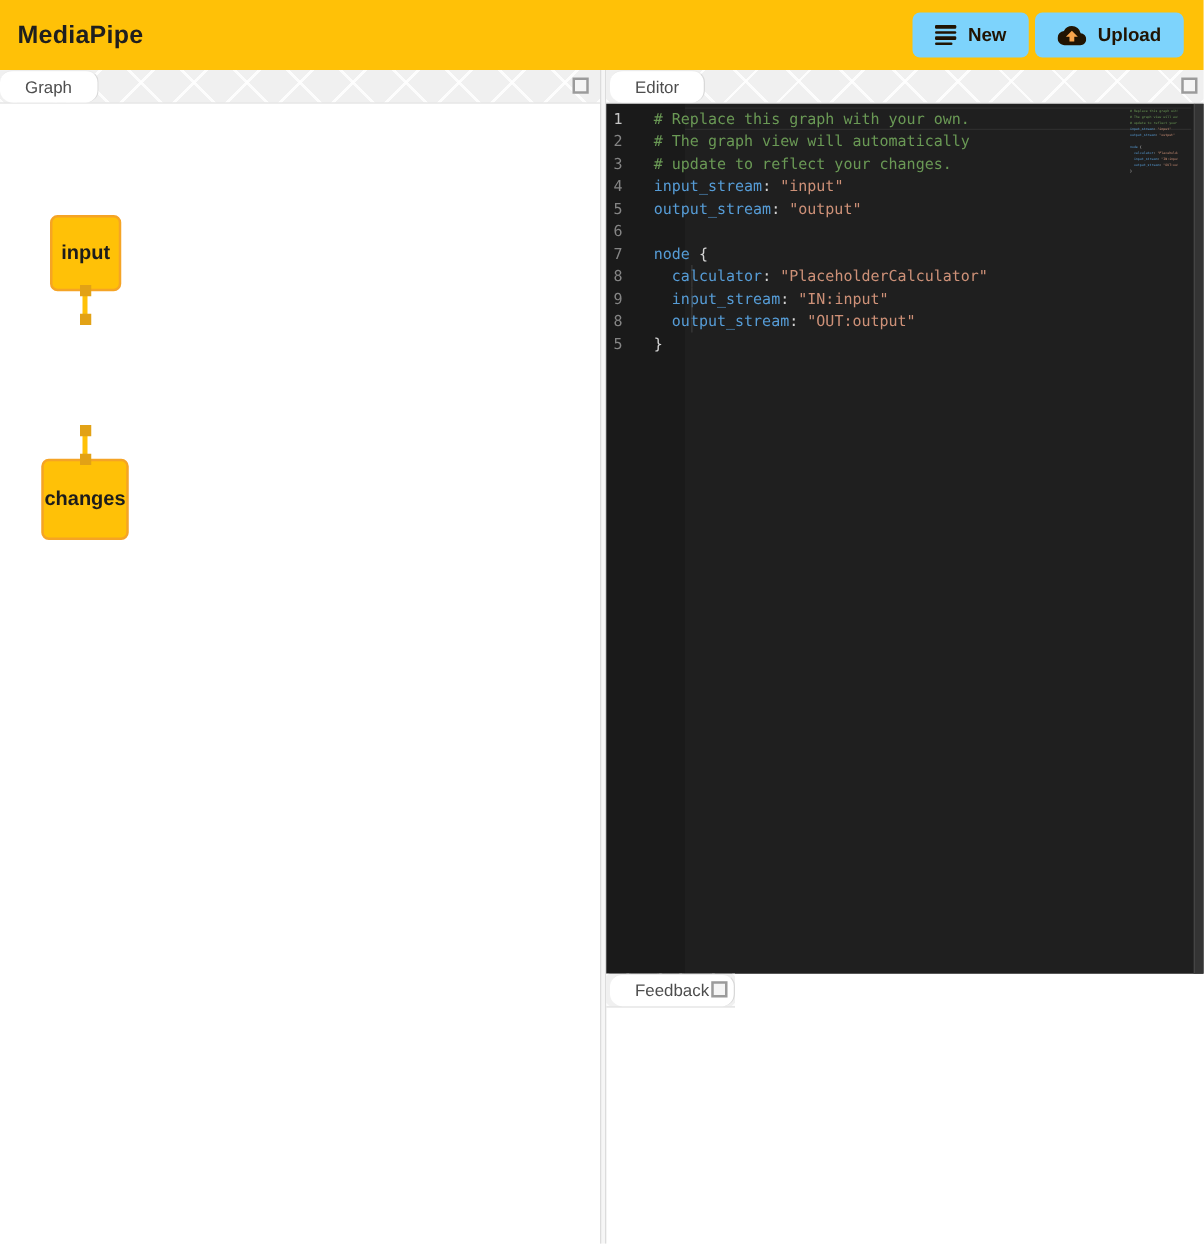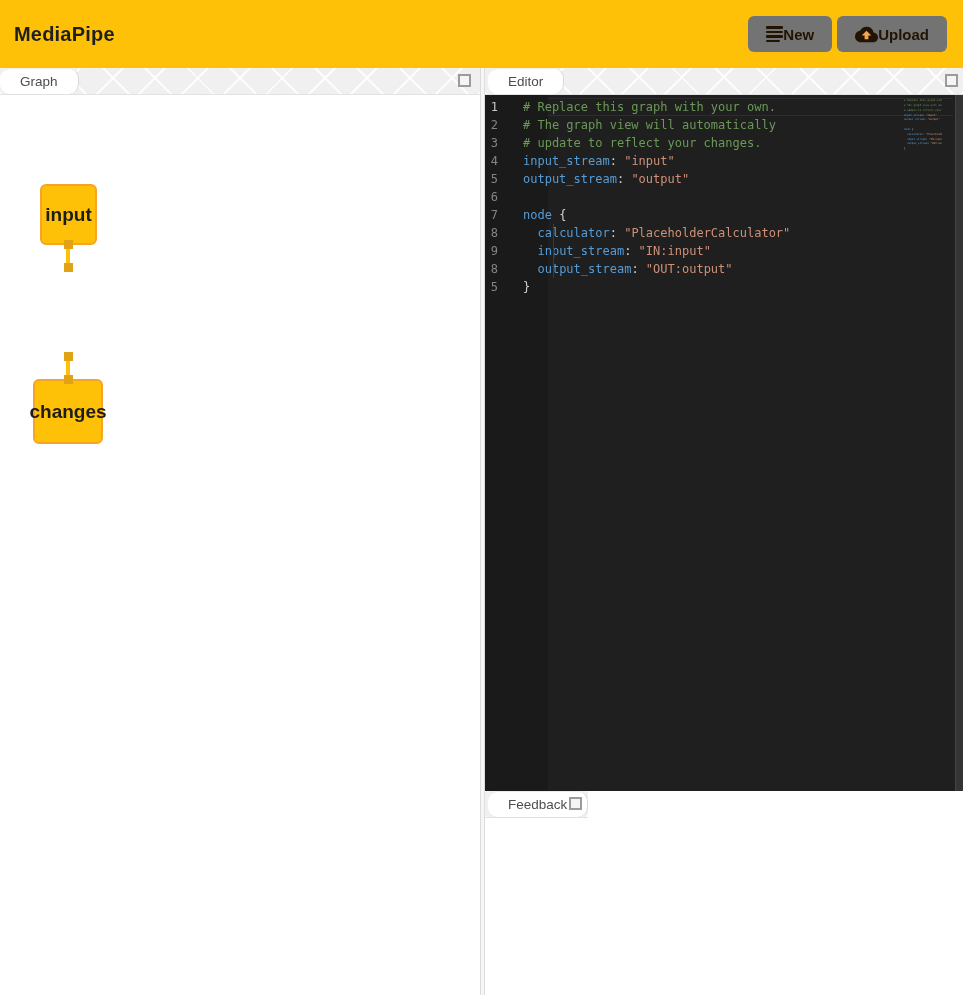--- a/index.html
+++ b/index.html
@@ -1,25 +1,25 @@
 <!DOCTYPE html>
 <html><head>
 <meta charset="utf-8">
 <style>
   * { margin:0; padding:0; box-sizing:border-box; }
   html,body { width:963px; height:995px; overflow:hidden; background:#fff;
               font-family:"Liberation Sans", sans-serif; }
 
   
-  .app-header { height:68px; background:#FFC107; display:flex; align-items:center;
+  .app-header { height:56px; background:#FFC107; display:flex; align-items:center;
                 justify-content:space-between; padding:0 16px 0 14px; }
   .app-title  { font-size:20px; font-weight:700; color:#1f1f1f; letter-spacing:.2px; }
   .header-actions { display:flex; gap:5px; }
-  .hbtn { display:flex; align-items:center; gap:0; height:36px; padding:0 18px;
-          background:#737373; border:none; border-radius:6px; cursor:pointer;
+  .hbtn { display:flex; align-items:center; gap:9px; height:36px; padding:0 18px;
+          background:#7dd3fc; border:none; border-radius:6px; cursor:pointer;
           font-family:"Liberation Sans", sans-serif; font-size:15px; font-weight:600;
           color:#211403; }
   .menu-icon { display:flex; flex-direction:column; gap:2px; width:17px; }
   .menu-icon i { display:block; height:2.5px; background:#211403; border-radius:1px; }
   .menu-icon i:last-child { width:82%; }
   .cloud-icon svg { display:block; }
 
   
   .main { display:flex; height:939px; }
   .left-col  { width:480px; display:flex; flex-direction:column; }
@@ -40,21 +40,21 @@
          cursor:pointer;border-radius:10px; }
   .max-btn { position:absolute; top:5px; width:14px; height:14px; background:transparent;
              border:none; cursor:pointer; padding:0; }
   .max-sq  { display:block; width:13px; height:13px; border:2px solid #9b9b9b; background:#f5f5f5; }
 
   
   .graph-content { position:relative; flex:1; background:#fff; overflow:hidden; }
   .gnode { position:absolute; border-radius:6px; display:flex; align-items:center;
            justify-content:center; cursor:move; }
   .gnode-filled { background:#FFC107; border:2px solid #F5A425; font-weight:700;
-                  font-size:19px; color:#1c1c1c; }
+                  font-size:16px; color:#1c1c1c; }
   .node-input  { left:40px; top:89px;  width:57px; height:61px; }
   .node-output { left:33px; top:284px; width:70px; height:65px; }
   .node-placeholder { left:10px; top:172px; width:116px; height:92px; background:#fff;
                       border:2px solid #FFC107; border-radius:8px; display:flex;
                       flex-direction:column; align-items:center; justify-content:space-between;
                       padding:8px 0 9px; cursor:move; }
   .port-label { font-size:11px; color:#262626; }
   .ph-title   { font-size:20px; color:#141414; }
   .gedge { position:absolute; width:4px; background:#FFC107; left:66px; }
   .edge-top    { top:148px; height:28px; }

